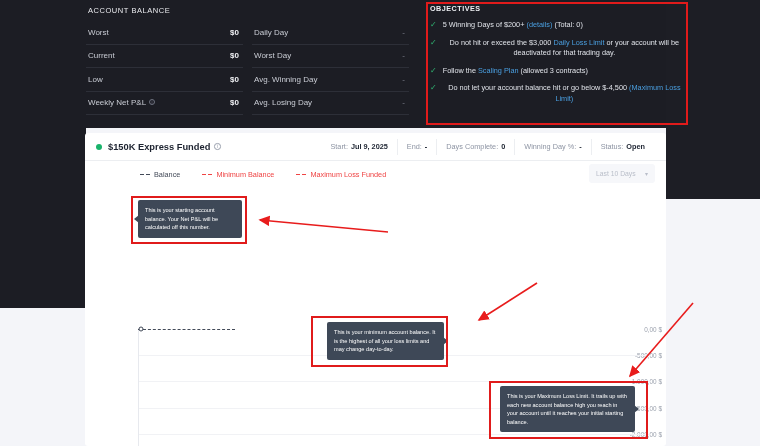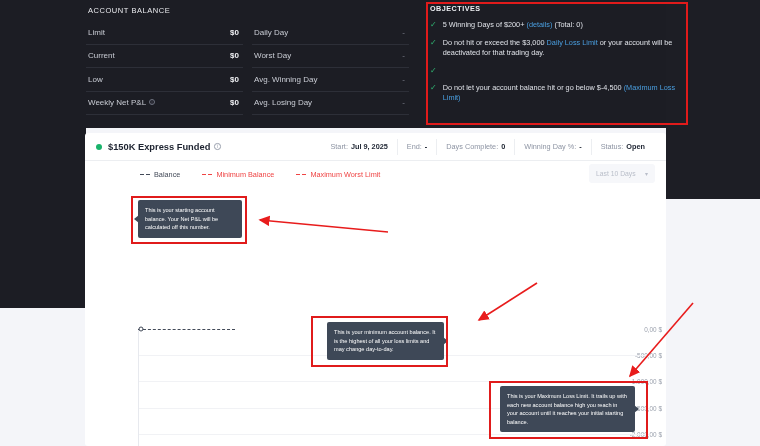--- a/index.html
+++ b/index.html
@@ -49,21 +49,21 @@
 
   
   .obj-panel { position: absolute; left: 430px; top: 4px; width: 256px; height: 115px; }
   .obj-head {
     font-size: 7.2px; font-weight: bold; letter-spacing: .5px;
     color: #eceef2; margin-bottom: 7px;
   }
   .obj-head.rule { margin-top: 8px; }
   .obj-item { display: flex; gap: 6px; margin-bottom: 7px; }
   .check { color: #2fb673; font-size: 8px; line-height: 10px; flex: 0 0 auto; }
-  .obj-text { font-size: 7.3px; line-height: 10.5px; color: #dfe2e8; }
+  .obj-text { font-size: 7.3px; line-height: 10.5px; color: #dfe2e8; text-align: center; }
   .lnk { color: #4a9fe0; }
 
   
   .card {
     position: absolute; left: 85px; top: 133px; width: 581px; height: 313px;
     background: #fff; border-radius: 3px;
   }
   .card-head {
     display: flex; align-items: center; height: 28px;
     padding: 0 12px 0 11px; border-bottom: 1px solid #eceef1;
@@ -160,21 +160,21 @@
 
   <div class="dark-band"></div>
   <div class="dark-band-right"></div>
   <div class="dark-left-col"></div>
 
   <div class="ab-panel">
     <div class="ab-title">ACCOUNT BALANCE</div>
     <div class="ab-cols">
       <div class="ab-col">
         <div class="ab-row">
-          <span>Limit</span>
+          <span>Worst</span>
           <span class="val">$0</span>
         </div>
         <div class="ab-row">
           <span>Current</span>
           <span class="val">$0</span>
         </div>
         <div class="ab-row">
           <span>Low</span>
           <span class="val">$0</span>
         </div>
@@ -210,20 +210,21 @@
         <div class="obj-item">
           <span class="check">✓</span>
           <div class="obj-text"><span>5 Winning Days of $200+ </span><span class="lnk">(details)</span><span> (Total: 0)</span></div>
         </div>
         <div class="obj-item">
           <span class="check">✓</span>
           <div class="obj-text"><span>Do not hit or exceed the $3,000 </span><span class="lnk">Daily Loss Limit</span><span> or your account will be deactivated for that trading day.</span></div>
         </div>
         <div class="obj-item">
           <span class="check">✓</span>
+          <div class="obj-text"><span>Follow the </span><span class="lnk">Scaling Plan</span><span> (allowed 3 contracts)</span></div>
         </div>
       </div>
     <div id="rule-list">
         <div class="obj-item">
           <span class="check">✓</span>
           <div class="obj-text"><span>Do not let your account balance hit or go below $-4,500 </span><span class="lnk">(Maximum Loss Limit)</span></div>
         </div>
       </div>
   </div>
 
@@ -270,21 +271,21 @@
             <i></i>
             <i></i>
           </span>
         <span>Minimum Balance</span>
       </div>
       <div class="legend l-max">
         <span class="dash">
             <i></i>
             <i></i>
           </span>
-        <span>Maximum Worst Limit</span>
+        <span>Maximum Loss Funded</span>
       </div>
       <div class="range-sel">
         <span>Last 10 Days</span>
         <span class="caret">▾</span>
       </div>
     </div>
 
     <div class="plot">
       <div class="plot-inner" id="plot-inner">
           <div class="ytick" style="top: 8px;">0,00 $</div>

